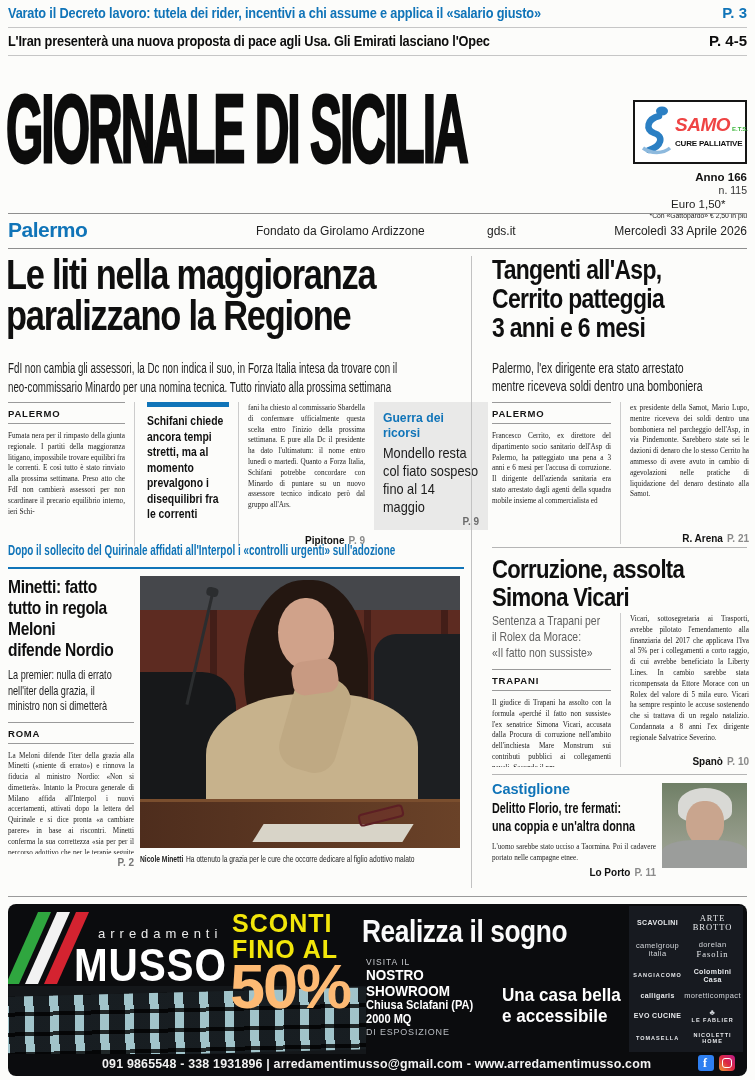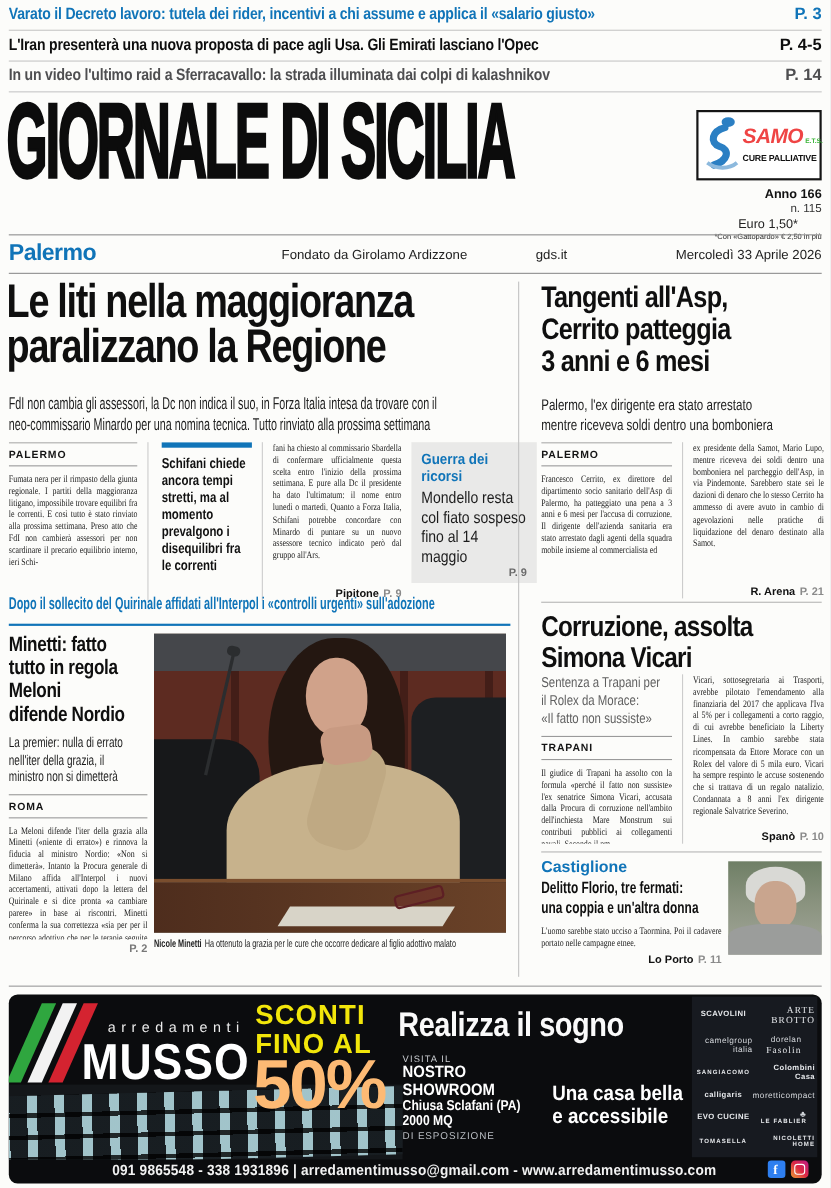--- a/index.html
+++ b/index.html
@@ -146,21 +146,21 @@
   .ad-visit{position:absolute;left:358px;top:54px;line-height:1.05;}
   .v-small{font-size:8.5px;color:#c9ccd0;letter-spacing:1px;}
   .v-big{font-weight:700;font-size:15px;white-space:nowrap;transform:scaleX(.9);transform-origin:0 0;}
   .v-med{font-weight:700;font-size:13px;white-space:nowrap;transform:scaleX(.85);transform-origin:0 0;}
   .v-tiny{font-size:9px;color:#b9bdc2;letter-spacing:.8px;margin-top:2px;}
   .ad-tag{position:absolute;left:494px;top:80px;font-weight:700;font-size:19px;line-height:21px;
           white-space:pre;transform:scaleX(.9);transform-origin:0 0;}
   .partners{position:absolute;right:4px;top:2px;width:114px;height:146px;background:#171a20;
             display:grid;grid-template-columns:1fr 1fr;align-items:center;justify-items:center;
             padding:4px 2px;box-sizing:border-box;row-gap:1px;}
-  .pc{color:#e6e8eb;text-align:right;font-size:7px;font-weight:700;letter-spacing:.4px;line-height:1.15;}
+  .pc{color:#e6e8eb;text-align:center;font-size:7px;font-weight:700;letter-spacing:.4px;line-height:1.15;}
   .p-serif{font-family:"Liberation Serif",serif;font-weight:400;font-size:8.5px;letter-spacing:1px;}
   .p-lower{font-weight:400;font-size:7.5px;color:#d4d7db;}
   .p-tiny{font-size:5.5px;letter-spacing:1px;}
   .p-tree::before{content:"♣";display:block;font-size:8px;color:#cfd3d8;}
   .ad-contact{position:absolute;left:0;right:0;bottom:0;height:26px;display:flex;align-items:center;}
   .contact-text{margin-left:94px;font-weight:700;font-size:13.5px;letter-spacing:.2px;color:#f2f2f2;
                 white-space:nowrap;transform:scaleX(.92);transform-origin:0 50%;}
   .socials{position:absolute;right:12px;bottom:5px;display:flex;gap:5px;}
   .ic-fb{width:16px;height:16px;border-radius:3px;background:#2e7ff0;position:relative;}
   .ic-fb::after{content:"f";position:absolute;left:5px;top:1px;color:#fff;font-weight:700;font-size:12px;
@@ -176,24 +176,20 @@
 
   <div class="topstrip">
     <div class="ts-row blue">
       <span class="ts-text">Varato il Decreto lavoro: tutela dei rider, incentivi a chi assume e applica il «salario giusto»</span>
       <span class="ts-page">P. 3</span>
     </div>
     <div class="ts-row black">
       <span class="ts-text">L'Iran presenterà una nuova proposta di pace agli Usa. Gli Emirati lasciano l'Opec</span>
       <span class="ts-page">P. 4-5</span>
     </div>
-    <div class="ts-row gray">
-      <span class="ts-text">In un video l'ultimo raid a Sferracavallo: la strada illuminata dai colpi di kalashnikov</span>
-      <span class="ts-page">P. 14</span>
-    </div>
   </div>
 
   <div class="mast-title">GIORNALE DI SICILIA</div>
 
   <div class="samo-box">
     <span>
       <svg width="34" height="54" viewBox="0 0 34 54">
         <ellipse cx="23" cy="8" rx="6" ry="4.5" fill="#2b7fc3"></ellipse>
         <path d="M20 13 C8 16 6 27 15 30 C25 33 23 43 10 47" stroke="#2b7fc3" stroke-width="6.5" fill="none" stroke-linecap="round"></path>
         <path d="M4 45 C12 51 24 51 31 45" stroke="#8db9dd" stroke-width="3.5" fill="none"></path>

